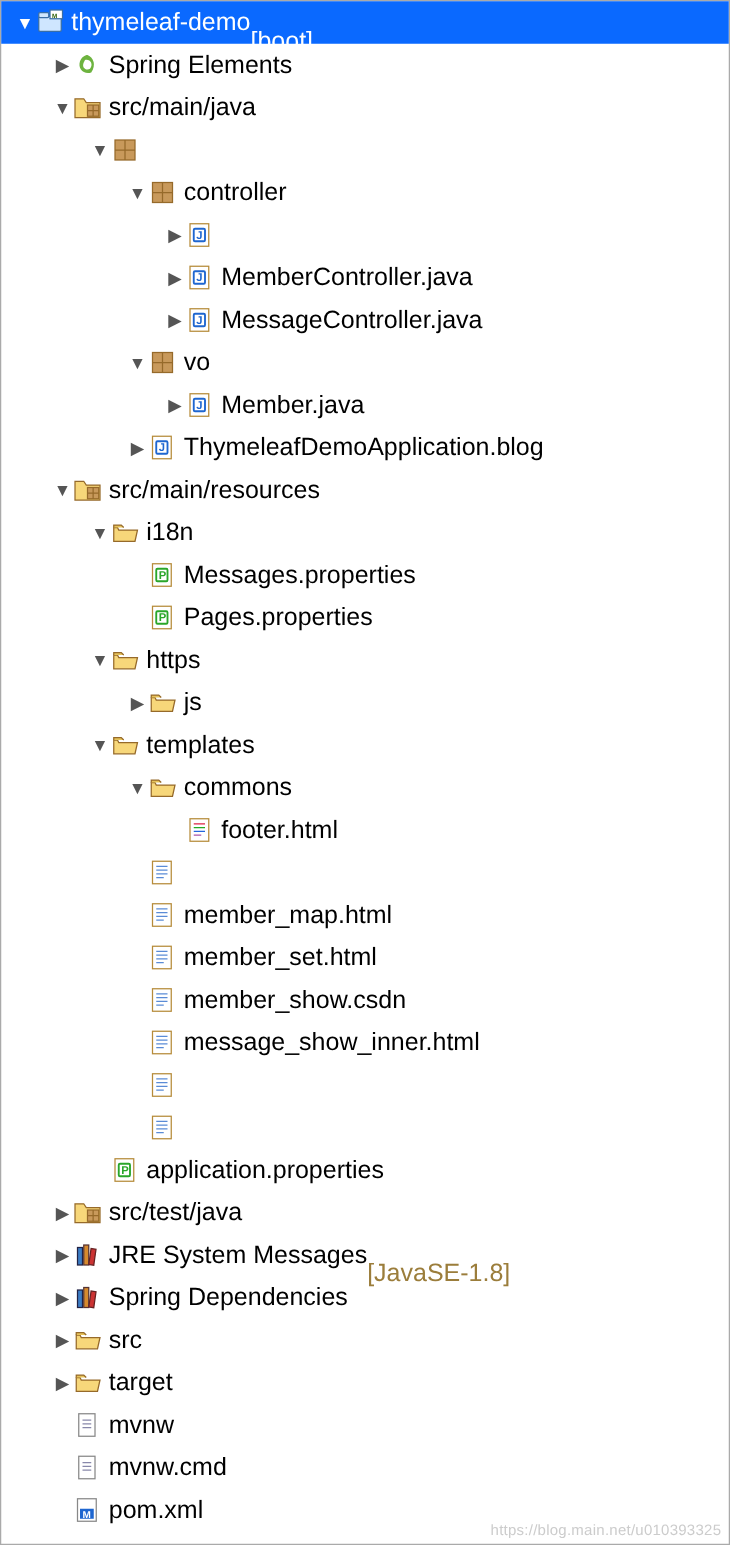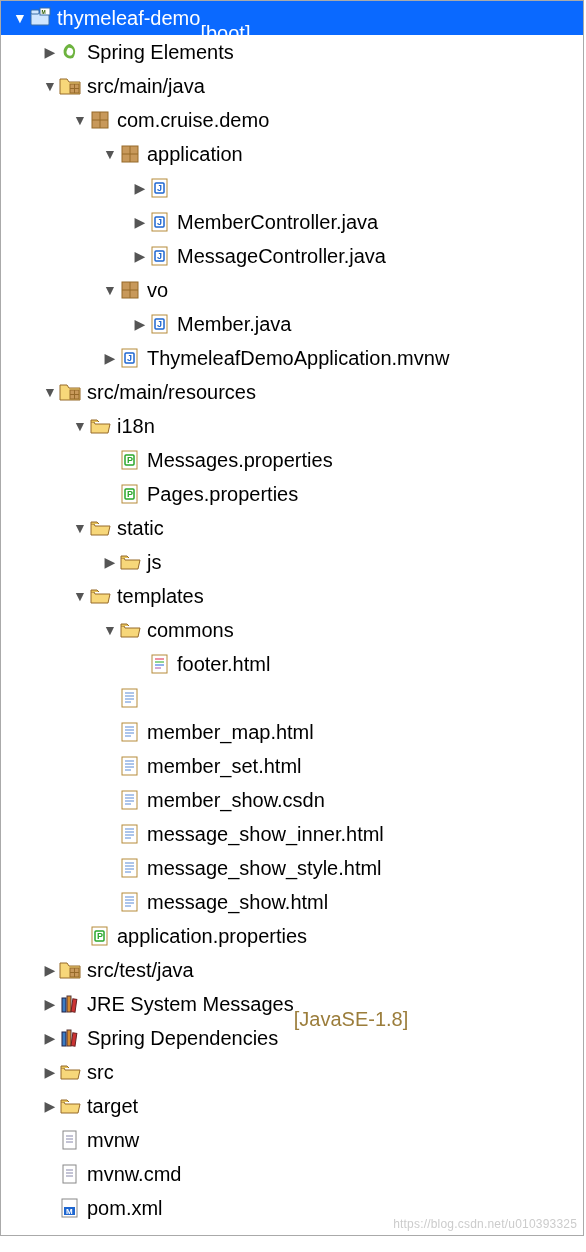--- a/index.html
+++ b/index.html
@@ -111,33 +111,32 @@
     <div class="row">
       <span class="indent" style="width: 70px;"></span>
       <span class="arrow ">▼</span>
       <span class="icon">
         <svg width="22" height="22" viewBox="0 0 22 22">
         <rect x="3" y="3" width="16" height="16" fill="#c8995b" stroke="#966a2a"></rect>
         <line x1="11" y1="3" x2="11" y2="19" stroke="#966a2a"></line>
         <line x1="3" y1="11" x2="19" y2="11" stroke="#966a2a"></line>
       </svg>
       </span>
-      <span class="label">com.cruise.demo</span>
     </div>
     <div class="row">
       <span class="indent" style="width: 100px;"></span>
       <span class="arrow ">▼</span>
       <span class="icon">
         <svg width="22" height="22" viewBox="0 0 22 22">
         <rect x="3" y="3" width="16" height="16" fill="#c8995b" stroke="#966a2a"></rect>
         <line x1="11" y1="3" x2="11" y2="19" stroke="#966a2a"></line>
         <line x1="3" y1="11" x2="19" y2="11" stroke="#966a2a"></line>
       </svg>
       </span>
-      <span class="label">application</span>
+      <span class="label">controller</span>
     </div>
     <div class="row">
       <span class="indent" style="width: 130px;"></span>
       <span class="arrow ">▶</span>
       <span class="icon">
         <svg width="22" height="22" viewBox="0 0 22 22">
         <rect x="3" y="2" width="15" height="18" fill="#fff" stroke="#b68b3a"></rect>
         <rect x="6" y="6" width="9" height="10" rx="1" fill="#fff" stroke="#1e66d0" stroke-width="1.5"></rect>
         <text x="8" y="14" font-size="9" font-weight="bold" fill="#1e66d0">J</text>
       </svg>
@@ -194,21 +193,21 @@
     <div class="row">
       <span class="indent" style="width: 100px;"></span>
       <span class="arrow ">▶</span>
       <span class="icon">
         <svg width="22" height="22" viewBox="0 0 22 22">
         <rect x="3" y="2" width="15" height="18" fill="#fff" stroke="#b68b3a"></rect>
         <rect x="6" y="6" width="9" height="10" rx="1" fill="#fff" stroke="#1e66d0" stroke-width="1.5"></rect>
         <text x="8" y="14" font-size="9" font-weight="bold" fill="#1e66d0">J</text>
       </svg>
       </span>
-      <span class="label">ThymeleafDemoApplication.mvnw</span>
+      <span class="label">ThymeleafDemoApplication.blog</span>
     </div>
     <div class="row">
       <span class="indent" style="width: 40px;"></span>
       <span class="arrow ">▼</span>
       <span class="icon">
         <svg width="22" height="22" viewBox="0 0 22 22">
         <path d="M1 7 L1 19 L21 19 L21 7 L10 7 L8 4 L1 4 Z" fill="#f7d77a" stroke="#966a2a"></path>
         <rect x="11" y="9" width="9" height="9" fill="#c8995b" stroke="#966a2a"></rect>
         <line x1="15.5" y1="9" x2="15.5" y2="18" stroke="#966a2a"></line>
         <line x1="11" y1="13.5" x2="20" y2="13.5" stroke="#966a2a"></line>
@@ -253,21 +252,21 @@
     </div>
     <div class="row">
       <span class="indent" style="width: 70px;"></span>
       <span class="arrow ">▼</span>
       <span class="icon">
         <svg width="22" height="22" viewBox="0 0 22 22">
         <path d="M2 7 L2 18 L19 18 L21 9 L6 9 L5 7 Z" fill="#f7d77a" stroke="#966a2a"></path>
         <path d="M2 7 L2 5 L8 5 L10 7" fill="#e6c35a" stroke="#966a2a"></path>
       </svg>
       </span>
-      <span class="label">static</span>
+      <span class="label">https</span>
     </div>
     <div class="row">
       <span class="indent" style="width: 100px;"></span>
       <span class="arrow ">▶</span>
       <span class="icon">
         <svg width="22" height="22" viewBox="0 0 22 22">
         <path d="M2 7 L2 18 L19 18 L21 9 L6 9 L5 7 Z" fill="#f7d77a" stroke="#966a2a"></path>
         <path d="M2 7 L2 5 L8 5 L10 7" fill="#e6c35a" stroke="#966a2a"></path>
       </svg>
       </span>
@@ -383,35 +382,33 @@
       <span class="arrow none">▶</span>
       <span class="icon">
         <svg width="22" height="22" viewBox="0 0 22 22">
         <rect x="3" y="2" width="15" height="18" fill="#fff" stroke="#b68b3a"></rect>
         <line x1="6" y1="6" x2="15" y2="6" stroke="#5a8bd6"></line>
         <line x1="6" y1="9" x2="15" y2="9" stroke="#5a8bd6"></line>
         <line x1="6" y1="12" x2="15" y2="12" stroke="#5a8bd6"></line>
         <line x1="6" y1="15" x2="12" y2="15" stroke="#5a8bd6"></line>
       </svg>
       </span>
-      <span class="label">message_show_style.html</span>
-    </div>
-    <div class="row">
-      <span class="indent" style="width: 100px;"></span>
-      <span class="arrow none">▶</span>
-      <span class="icon">
-        <svg width="22" height="22" viewBox="0 0 22 22">
-        <rect x="3" y="2" width="15" height="18" fill="#fff" stroke="#b68b3a"></rect>
-        <line x1="6" y1="6" x2="15" y2="6" stroke="#5a8bd6"></line>
-        <line x1="6" y1="9" x2="15" y2="9" stroke="#5a8bd6"></line>
-        <line x1="6" y1="12" x2="15" y2="12" stroke="#5a8bd6"></line>
-        <line x1="6" y1="15" x2="12" y2="15" stroke="#5a8bd6"></line>
-      </svg>
-      </span>
-      <span class="label">message_show.html</span>
+    </div>
+    <div class="row">
+      <span class="indent" style="width: 100px;"></span>
+      <span class="arrow none">▶</span>
+      <span class="icon">
+        <svg width="22" height="22" viewBox="0 0 22 22">
+        <rect x="3" y="2" width="15" height="18" fill="#fff" stroke="#b68b3a"></rect>
+        <line x1="6" y1="6" x2="15" y2="6" stroke="#5a8bd6"></line>
+        <line x1="6" y1="9" x2="15" y2="9" stroke="#5a8bd6"></line>
+        <line x1="6" y1="12" x2="15" y2="12" stroke="#5a8bd6"></line>
+        <line x1="6" y1="15" x2="12" y2="15" stroke="#5a8bd6"></line>
+      </svg>
+      </span>
     </div>
     <div class="row">
       <span class="indent" style="width: 70px;"></span>
       <span class="arrow none">▶</span>
       <span class="icon">
         <svg width="22" height="22" viewBox="0 0 22 22">
         <rect x="3" y="2" width="15" height="18" fill="#fff" stroke="#b68b3a"></rect>
         <rect x="6" y="6" width="9" height="10" rx="1" fill="#fff" stroke="#2aa62a" stroke-width="1.5"></rect>
         <text x="8" y="14" font-size="9" font-weight="bold" fill="#2aa62a">P</text>
       </svg>
@@ -506,14 +503,14 @@
       <span class="indent" style="width: 58px;"></span>
       <span class="icon">
         <svg width="22" height="22" viewBox="0 0 22 22">
         <rect x="3" y="2" width="15" height="18" fill="#fff" stroke="#888"></rect>
         <rect x="5" y="10" width="11" height="8" fill="#1e66d0"></rect>
         <text x="7" y="17" font-size="8" font-weight="bold" fill="#fff">M</text>
       </svg>
       </span>
       <span class="label">pom.xml</span>
     </div>
-    <div class="watermark">https://blog.csdn.net/u010393325</div>
+    <div class="watermark">https://blog.main.net/u010393325</div>
   </div>
 
 </body></html>

